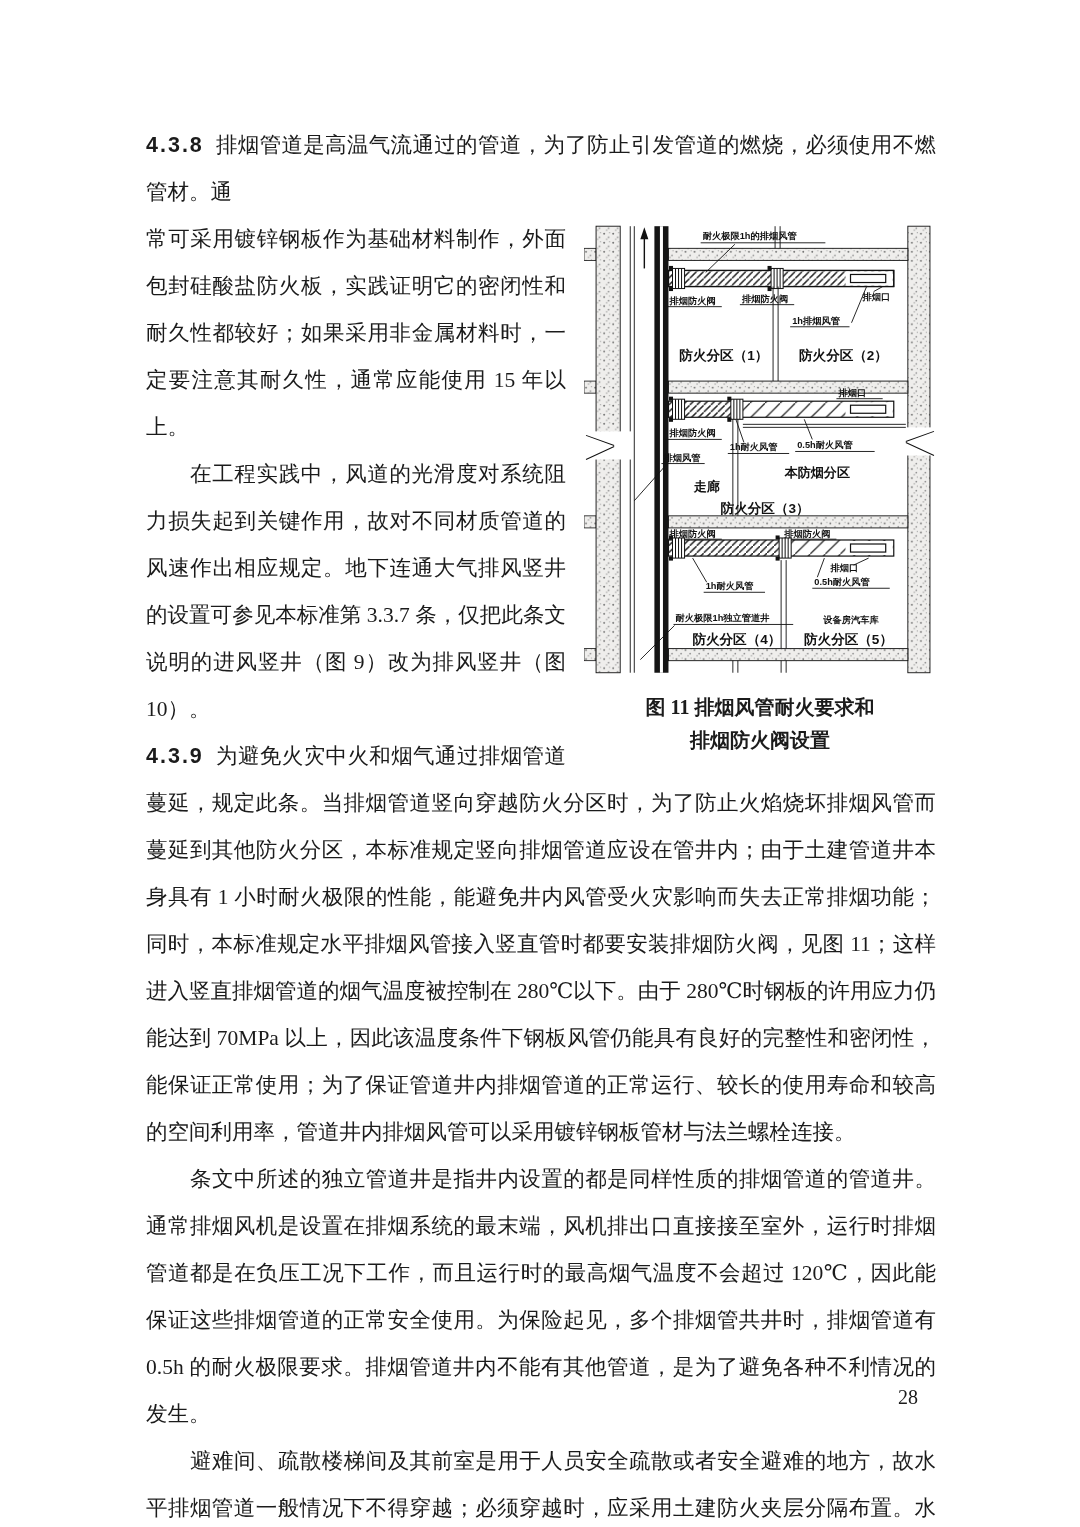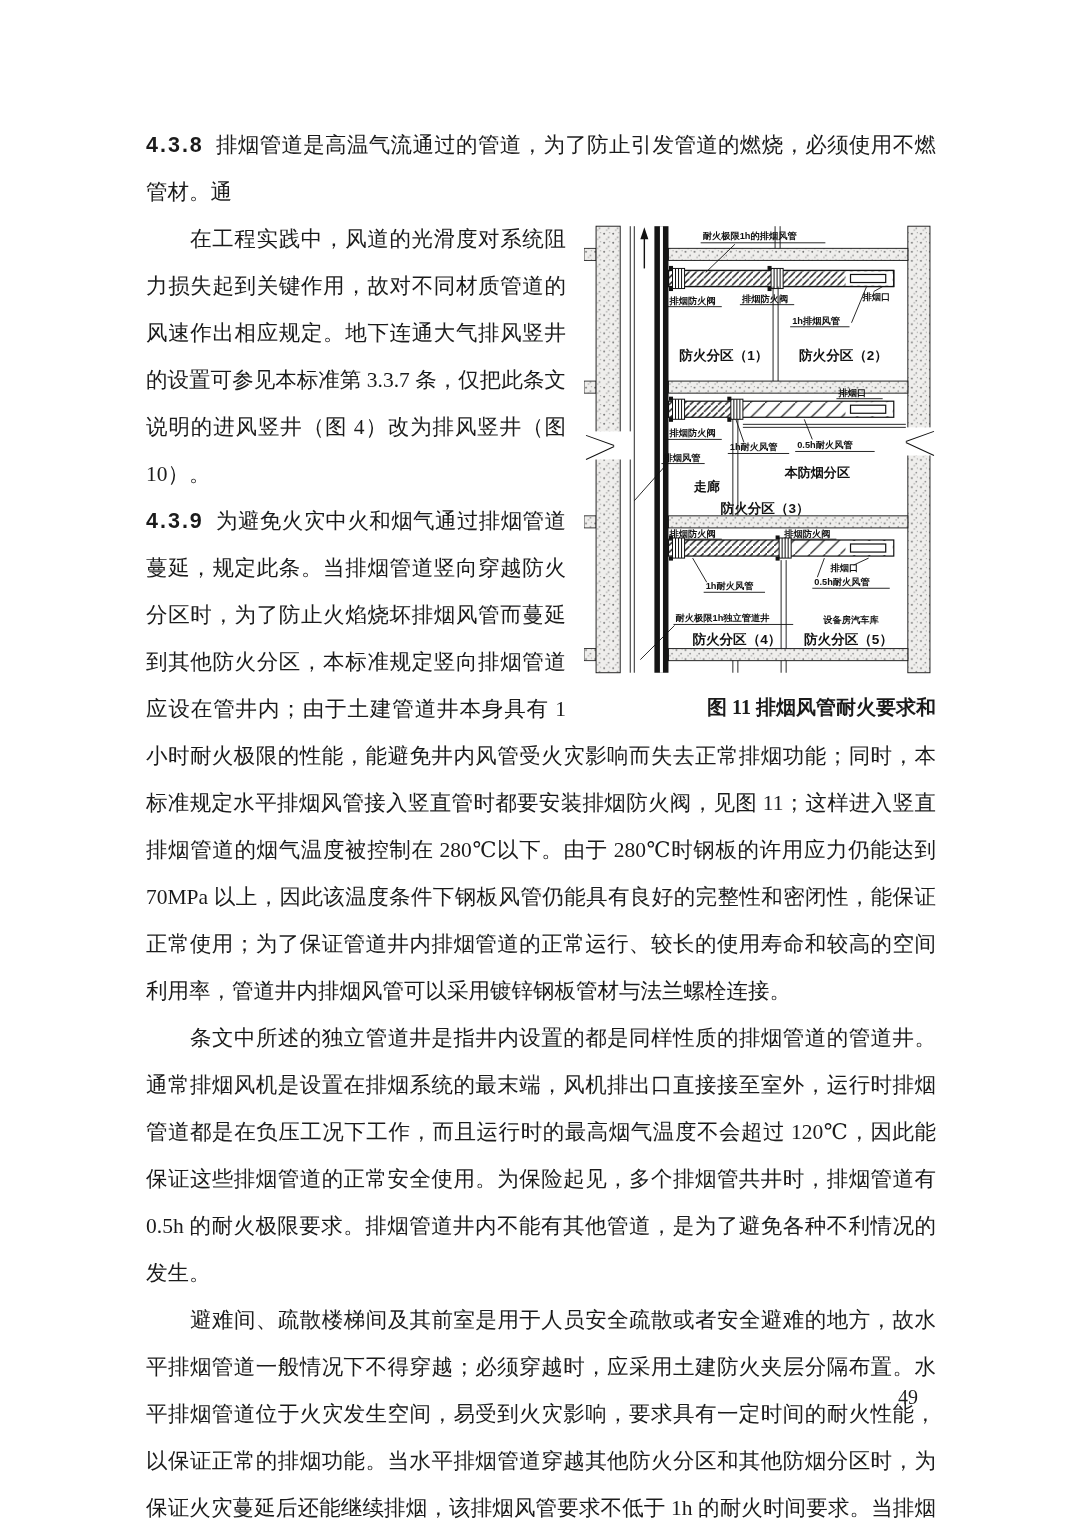--- a/index.html
+++ b/index.html
@@ -19,21 +19,21 @@
   .indent { text-indent:2.05em; }
   .secnum {
     font-family:"Liberation Sans","DejaVu Sans",sans-serif;
     font-weight:bold; letter-spacing:2px; margin-right:0.55em;
   }
   figure.fig {
     float:right; width:352px; margin:6px 0 4px 18px; padding:0;font-weight:bold;
   }
   figure.fig svg { display:block; }
   figcaption {
-    font-size:20px; line-height:33px; text-align:right; margin-top:4px;
+    font-size:20px; line-height:33px; text-align:center; margin-top:4px;
     color:#1b1b1b;
   }
   .pagenum {
     position:absolute; top:1386px; left:898px; font-size:20px;
   }
   
   .lbl  { font-family:"Liberation Sans","DejaVu Sans",sans-serif; font-size:9.2px; fill:#111; }
   .room { font-family:"Liberation Sans","DejaVu Sans",sans-serif; font-size:13.5px; fill:#111; }
   .ln   { stroke:#111; stroke-width:1; fill:none; }
   .thin { stroke:#111; stroke-width:0.9; fill:none; }
@@ -207,23 +207,25 @@
         <text class="room" x="263" y="419" text-anchor="middle">防火分区（5）</text>
 
         <rect x="84" y="424" width="238" height="12" fill="url(#speck)" stroke="#111" stroke-width="0.9"></rect>
         <line x1="148" y1="436" x2="148" y2="448" class="thin"></line>
         <line x1="153" y1="436" x2="153" y2="448" class="thin"></line>
         <line x1="196" y1="436" x2="196" y2="448" class="thin"></line>
         <line x1="201" y1="436" x2="201" y2="448" class="thin"></line>
       </svg>
       <figcaption>
         <div>图 11 排烟风管耐火要求和</div>
+        <div>排烟防火阀设置</div>
       </figcaption>
     </figure>
 
-    <p class="indent">在工程实践中，风道的光滑度对系统阻力损失起到关键作用，故对不同材质管道的风速作出相应规定。地下连通大气排风竖井的设置可参见本标准第 3.3.7 条，仅把此条文说明的进风竖井（图 4）改为排风竖井（图 10）。</p>
+    <p>常可采用镀锌钢板作为基础材料制作，外面包封硅酸盐防火板，实践证明它的密闭性和耐久性都较好；如果采用非金属材料时，一定要注意其耐久性，通常应能使用 15 年以上。</p>
+    <p class="indent">在工程实践中，风道的光滑度对系统阻力损失起到关键作用，故对不同材质管道的风速作出相应规定。地下连通大气排风竖井的设置可参见本标准第 3.3.7 条，仅把此条文说明的进风竖井（图 9）改为排风竖井（图 10）。</p>
     <p><b class="secnum">4.3.9</b><span>为避免火灾中火和烟气通过排烟管道蔓延，规定此条。当排烟管道竖向穿越防火分区时，为了防止火焰烧坏排烟风管而蔓延到其他防火分区，本标准规定竖向排烟管道应设在管井内；由于土建管道井本身具有 1 小时耐火极限的性能，能避免井内风管受火灾影响而失去正常排烟功能；同时，本标准规定水平排烟风管接入竖直管时都要安装排烟防火阀，见图 11；这样进入竖直排烟管道的烟气温度被控制在 280℃以下。由于 280℃时钢板的许用应力仍能达到 70MPa 以上，因此该温度条件下钢板风管仍能具有良好的完整性和密闭性，能保证正常使用；为了保证管道井内排烟管道的正常运行、较长的使用寿命和较高的空间利用率，管道井内排烟风管可以采用镀锌钢板管材与法兰螺栓连接。</span></p>
     <p class="indent">条文中所述的独立管道井是指井内设置的都是同样性质的排烟管道的管道井。通常排烟风机是设置在排烟系统的最末端，风机排出口直接接至室外，运行时排烟管道都是在负压工况下工作，而且运行时的最高烟气温度不会超过 120℃，因此能保证这些排烟管道的正常安全使用。为保险起见，多个排烟管共井时，排烟管道有 0.5h 的耐火极限要求。排烟管道井内不能有其他管道，是为了避免各种不利情况的发生。</p>
     <p class="indent">避难间、疏散楼梯间及其前室是用于人员安全疏散或者安全避难的地方，故水平排烟管道一般情况下不得穿越；必须穿越时，应采用土建防火夹层分隔布置。水平排烟管道位于火灾发生空间，易受到火灾影响，要求具有一定时间的耐火性能，以保证正常的排烟功能。当水平排烟管道穿越其他防火分区和其他防烟分区时，为保证火灾蔓延后还能继续排烟，该排烟风管要求不低于 1h 的耐火时间要求。当排烟管道用于本防烟分区时，由于人员疏散</p>
   </div>
 
-  <div class="pagenum">49</div>
+  <div class="pagenum">28</div>
 </div>
 
 </body></html>

